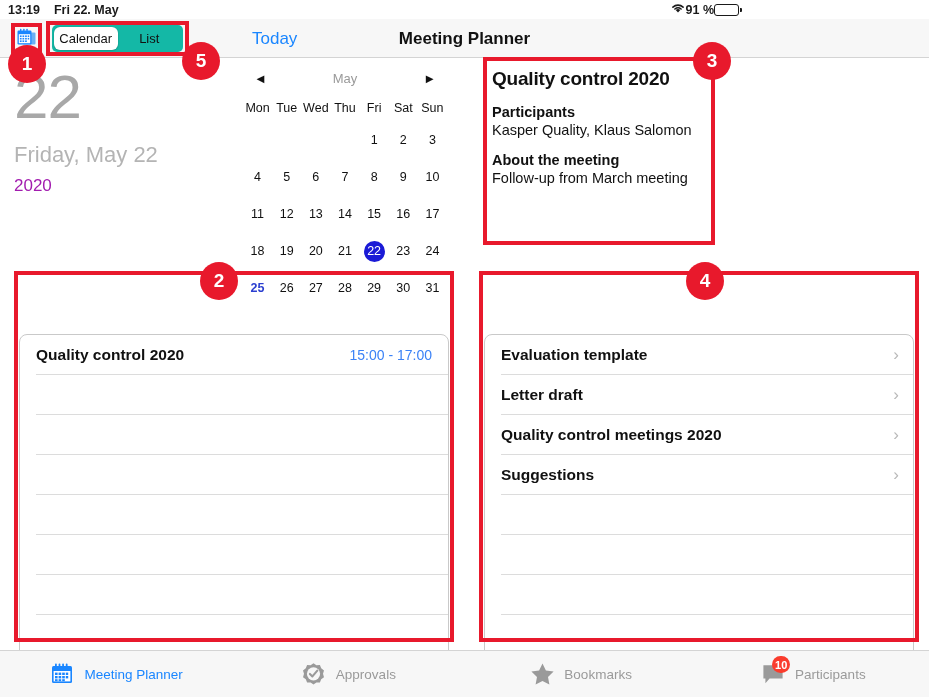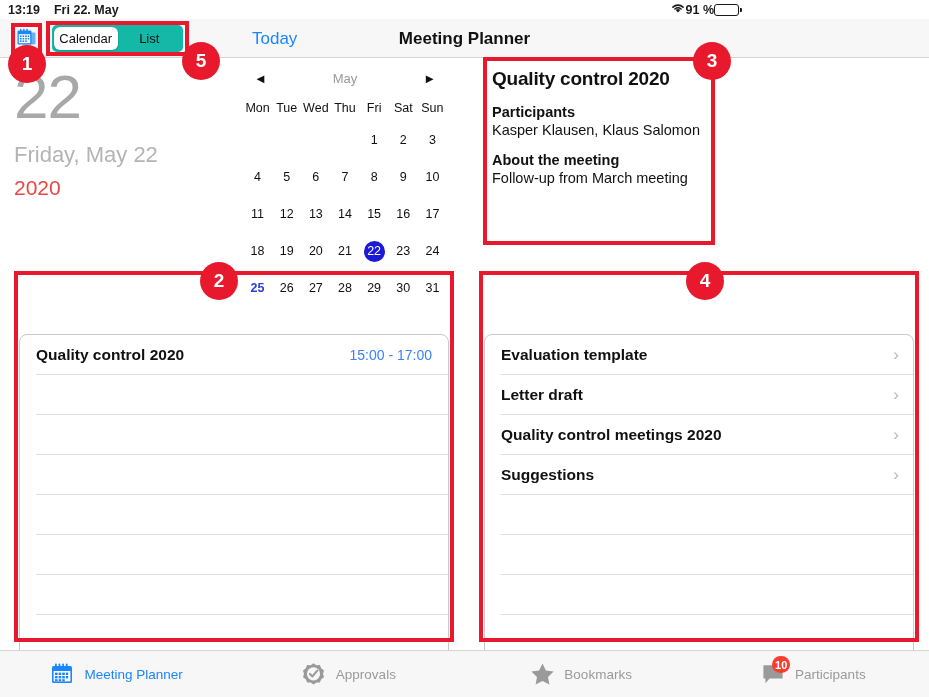--- a/index.html
+++ b/index.html
@@ -147,22 +147,22 @@
     letter-spacing: -1px;
     color: #a8a8a8;
   }
   .date-full {
     margin-top: 14px;
     font-size: 22px;
     color: #b4b4b4;
   }
   .date-year {
     margin-top: 8px;
-    font-size: 21px;
-    color: #ef4444;
+    font-size: 17px;
+    color: #a21caf;
   }
 
   
   .minical {
     position: absolute;
     left: 243px; top: 10px;
     width: 204px;
   }
   .mc-head {
     display: flex;
@@ -552,21 +552,21 @@
           </div>
           <div class="mc-cell">
             <span class="pill">31</span>
           </div>
         </div>
     </div>
 
     <div class="detail">
       <div class="detail-title">Quality control 2020</div>
       <div class="detail-sec-label">Participants</div>
-      <div class="detail-sec-value">Kasper Klausen, Klaus Salomon</div>
+      <div class="detail-sec-value">Kasper Quality, Klaus Salomon</div>
       <div class="detail-sec-label">About the meeting</div>
       <div class="detail-sec-value">Follow-up from March meeting</div>
     </div>
 
     <div class="card" id="agenda-card">
       <div class="agenda-head">
         <span class="agenda-title">Quality control 2020</span>
         <span class="agenda-time">15:00 - 17:00</span>
       </div>
       <div id="agenda-rows">

